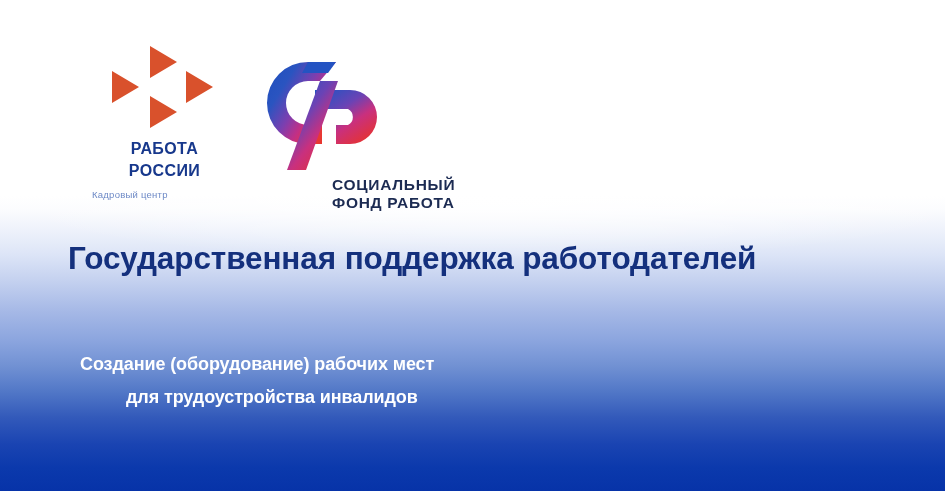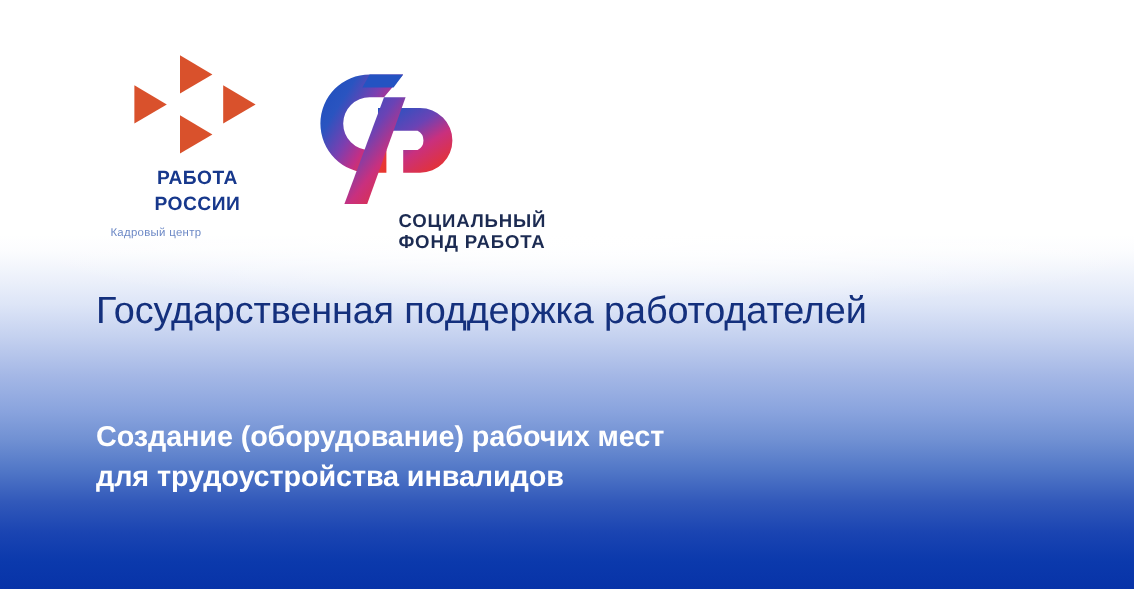--- a/index.html
+++ b/index.html
@@ -142,43 +142,43 @@
     line-height: 18px;
     letter-spacing: 0.7px;
     white-space: nowrap;
     margin-top: 36px;
   }
   .sfr-text .l2 { display:block; }
 
   
   .headline {
     position: absolute;
-    left: 80px;
+    left: 68px;
     top: 239px;
     color: #14307d;
-    font-weight: 400;
+    font-weight: 700;
     font-size: 31.5px;
     line-height: 38px;
     letter-spacing: -0.1px;
     white-space: nowrap;
   }
 
   
   .subtitle {
     position: absolute;
     left: 80px;
     top: 348px;
     color: #ffffff;
     font-weight: 700;
-    font-size: 24px;
+    font-size: 18px;
     line-height: 33px;
     letter-spacing: -0.1px;
     white-space: nowrap;
   }
-  .subtitle .line2 { display:block; }
+  .subtitle .line2 { display:block;margin-left:46px; }
 </style>
 </head>
 <body>
 
 <div id="slide">
 
   <div class="bg-gradient"></div>
   <div class="bg-sheen"></div>
 
   <div class="logo-bar">

